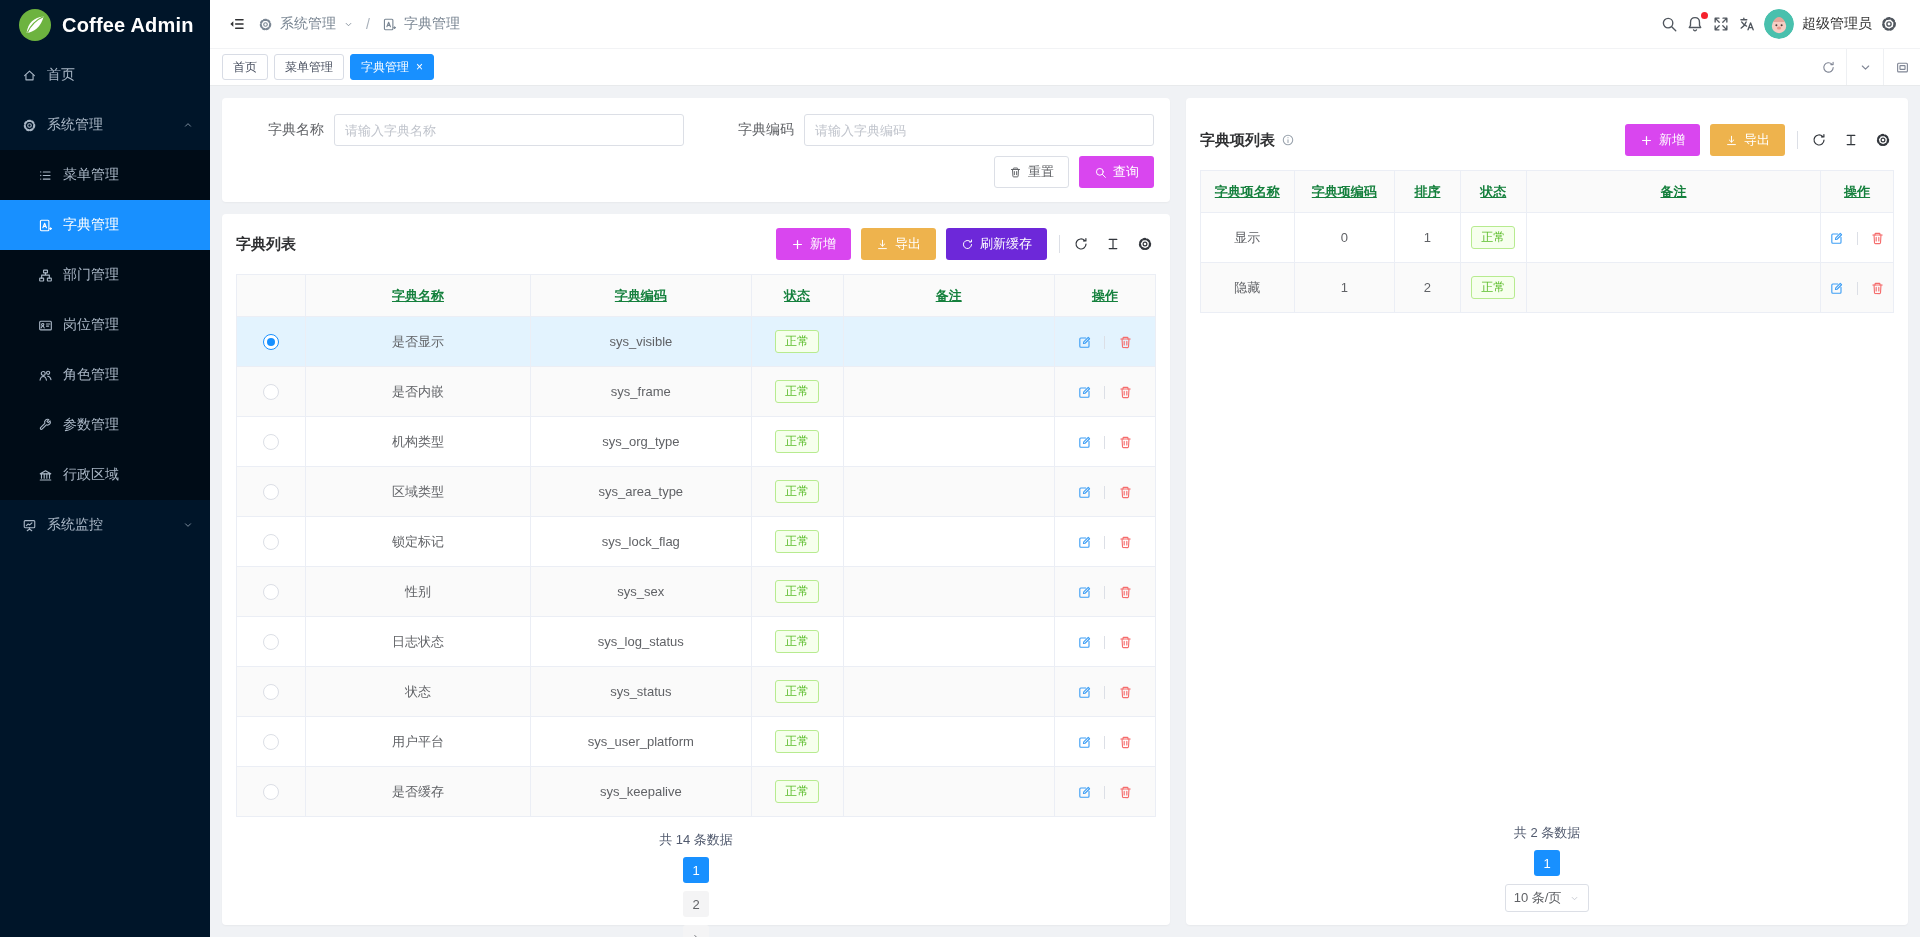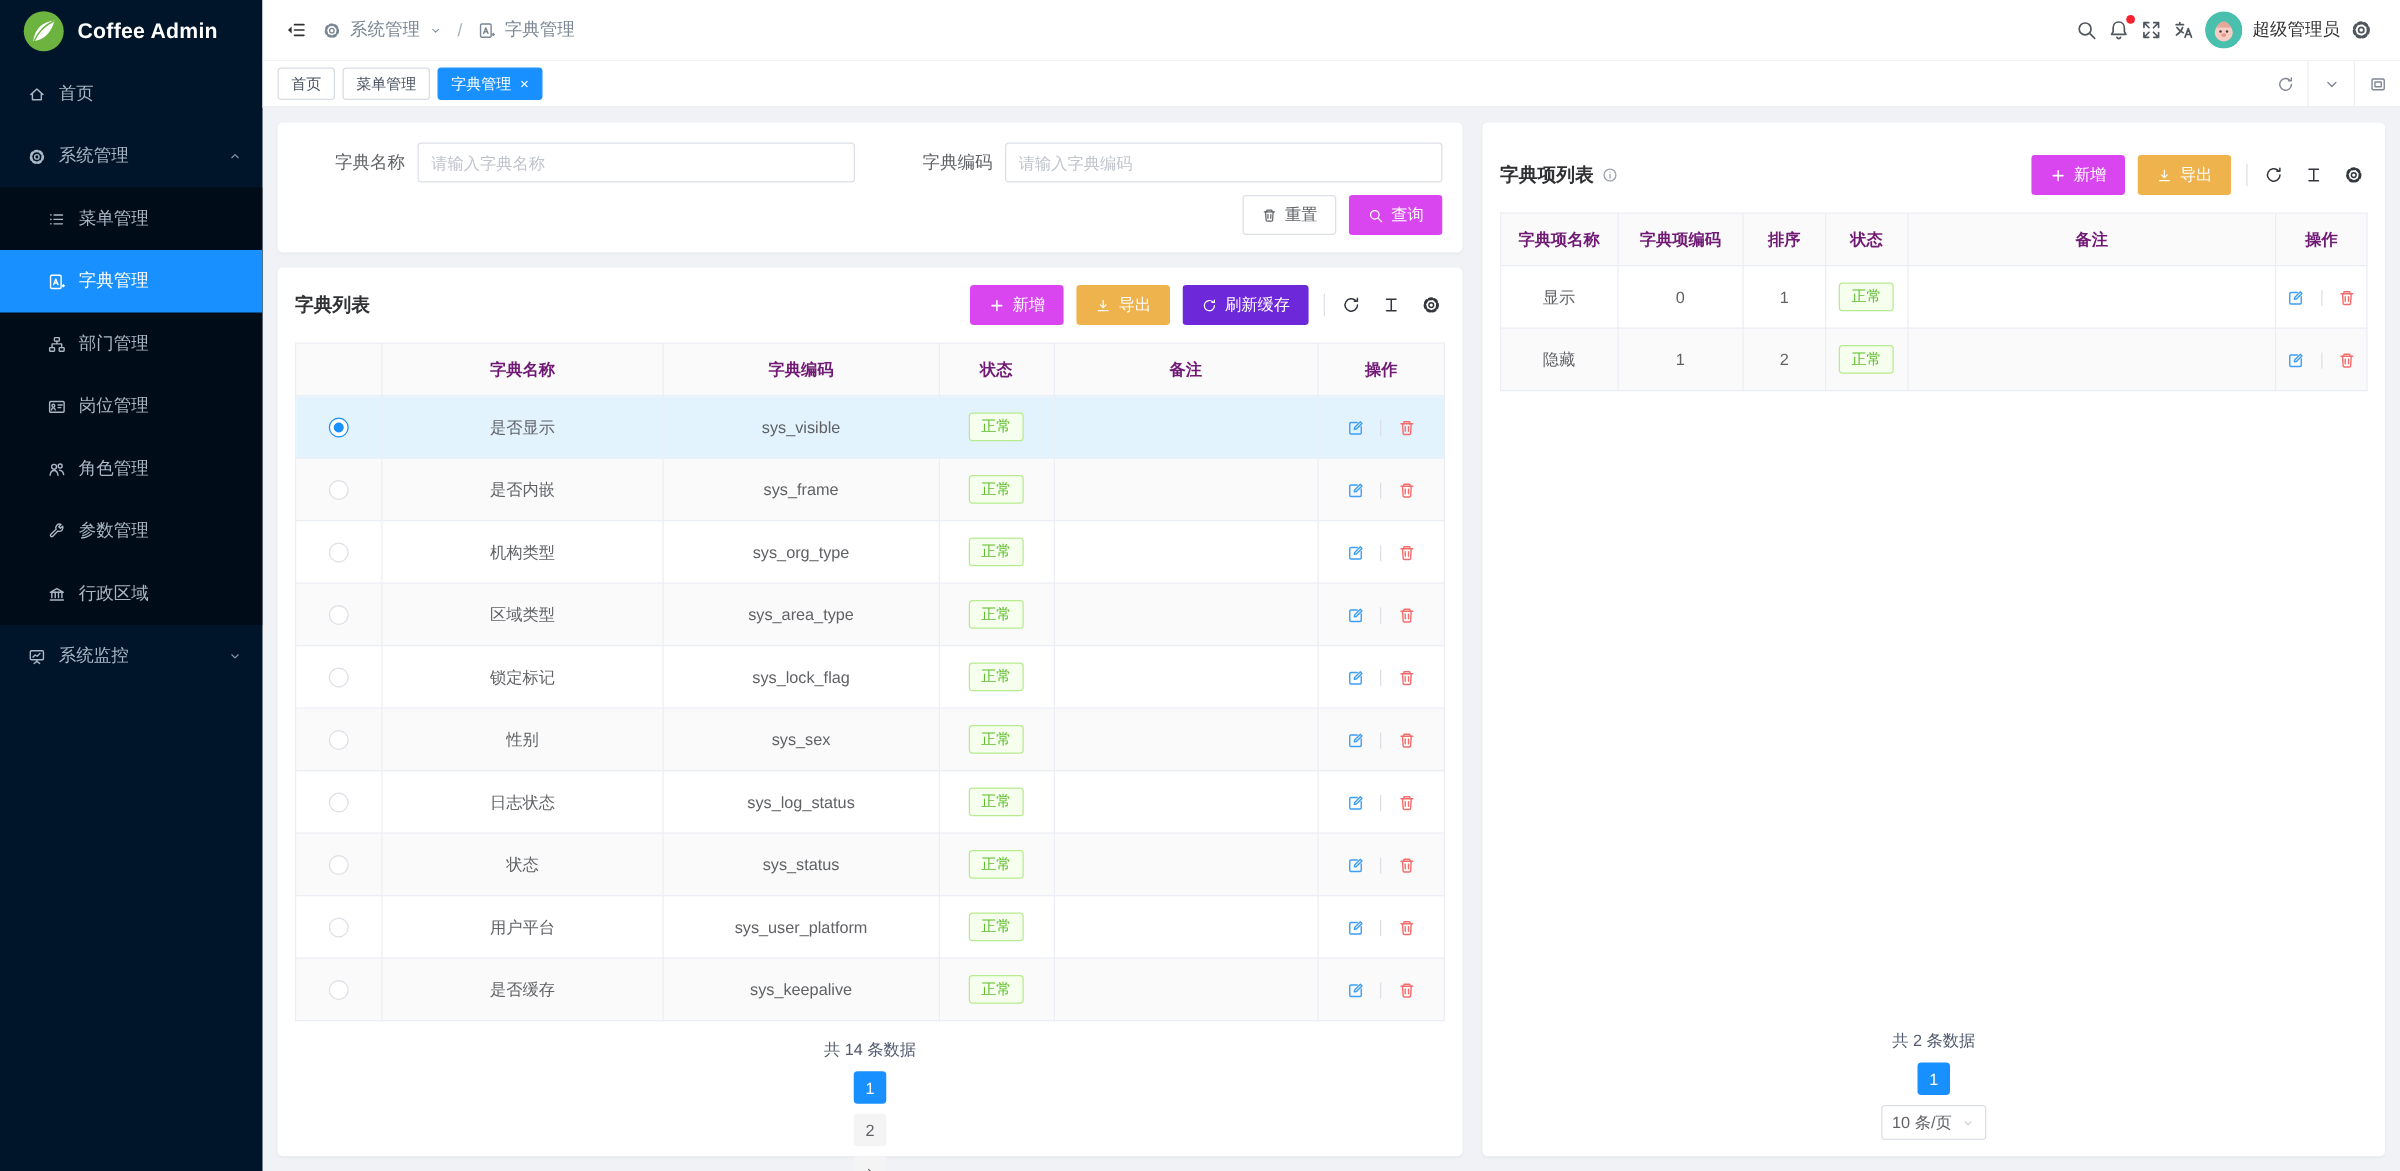--- a/index.html
+++ b/index.html
@@ -5,21 +5,21 @@
   * { margin:0; padding:0; box-sizing:border-box; }
   html,body { width:1920px; height:937px; overflow:hidden; }
   body { font-family:"Liberation Sans","DejaVu Sans",sans-serif; background:#f0f2f5; color:#606266; }
   .app { display:flex; width:1920px; height:937px; }
 
   svg.ic { fill:none; stroke:currentColor; stroke-width:1.2; stroke-linecap:round; stroke-linejoin:round; display:block; }
 
   
   .sidebar { width:210px; flex-shrink:0; background:#001529; color:#a9b7c6; display:flex; flex-direction:column; }
   .logo { height:50px; display:flex; align-items:center; padding-left:18px; gap:10px; flex-shrink:0; }
-  .logo-text { color:#fff; font-weight:bold; font-size:17px; letter-spacing:.2px; }
+  .logo-text { color:#fff; font-weight:bold; font-size:20px; letter-spacing:.2px; }
   .nav { flex:1; overflow:hidden; font-size:14px; }
   .nav-item { height:50px; display:flex; align-items:center; gap:10px; padding:0 16px 0 22px; cursor:pointer; color:#a9b7c6; }
   .nav-item .nicon { width:15px; height:15px; flex-shrink:0; }
   .nav-item .arrow { margin-left:auto; width:12px; height:12px; color:#8a98a8; }
   .submenu { background:#000c17; }
   .submenu .nav-item { padding-left:38px; }
   .nav-item.active { background:#1890ff; color:#fff; }
 
   
   .main { flex:1; display:flex; flex-direction:column; min-width:0; }
@@ -76,21 +76,21 @@
   .right-col { flex:1; display:flex; flex-direction:column; padding:26px 14px 0; min-width:0; }
   .card-header { display:flex; align-items:center; margin-bottom:14px; flex-shrink:0; }
   .card-title { font-size:15px; font-weight:600; color:#303133; display:flex; align-items:center; gap:6px; }
   .info-ic { width:14px; height:14px; color:#9aa3ad; }
   .card-tools { margin-left:auto; display:flex; align-items:center; gap:10px; }
   .tool-div { width:1px; height:18px; background:#dcdfe6; margin-left:2px; }
   .icon-btn { width:22px; height:22px; display:flex; align-items:center; justify-content:center; color:#33373d; cursor:pointer; }
   .icon-btn svg { width:16px; height:16px; }
 
   table { width:100%; border-collapse:collapse; table-layout:fixed; font-size:13px; color:#606266; }
-  th { height:42px; background:#fafafa; border:1px solid #ebeef5; font-weight:700; color:#701a75; text-align:center; font-size:13px; }
+  th { height:42px; background:#fafafa; border:1px solid #ebeef5; font-weight:700; color:#15803d; text-align:center; font-size:13px;text-decoration:underline; }
   td { height:50px; border:1px solid #ebeef5; text-align:center; background-clip:padding-box; }
   tr.striped td { background:#fafafa; }
   tr.selected td { background:#e3f3fe; }
 
   .radio { width:16px; height:16px; border:1px solid #dcdfe6; border-radius:50%; display:inline-block; background:#fff; position:relative; cursor:pointer; vertical-align:middle; }
   .radio.checked { border-color:#1890ff; }
   .radio.checked::after { content:""; position:absolute; inset:3px; border-radius:50%; background:#1890ff; }
 
   .tag { display:inline-block; padding:2px 9px; font-size:12px; line-height:17px; color:#5dbe2d; background:#f6ffed; border:1px solid #b7eb8f; border-radius:3px; }
 

